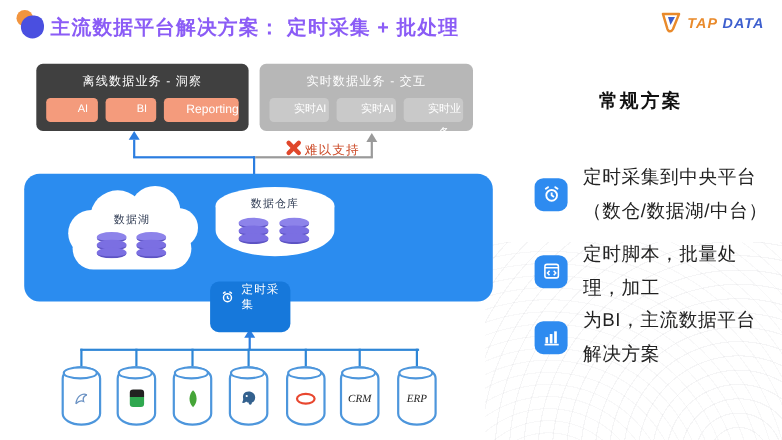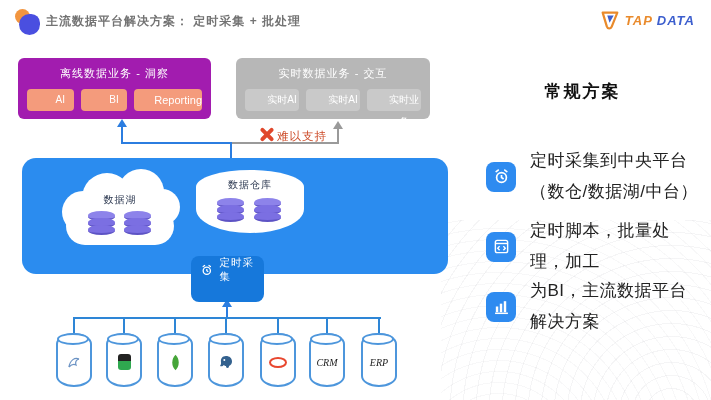--- a/index.html
+++ b/index.html
@@ -6,28 +6,28 @@
   html,body { background:#e8e8e8; }
   #slide {
     position:relative; width:711px; height:400px; background:#ffffff;
     overflow:hidden; font-family:"Liberation Sans","DejaVu Sans",sans-serif;
     margin:0 auto;
   }
   
   .logo-blob { position:absolute; left:14px; top:9px; width:28px; height:28px; }
   .logo-blob .orange { position:absolute; left:1px; top:0; width:15px; height:15px; background:#F2953F; border-radius:8px 8px 2px 8px; }
   .logo-blob .blue { position:absolute; left:5px; top:5px; width:21px; height:21px; background:#4A4FE0; border-radius:50% 42% 50% 50%; }
-  .page-title { position:absolute; left:46px; top:13px; font-size:12px; font-weight:bold; color:#737373; letter-spacing:1px; }
+  .page-title { position:absolute; left:46px; top:13px; font-size:18px; font-weight:bold; color:#8b5cf6; letter-spacing:1px; }
   .brand { position:absolute; right:16px; top:9px; display:flex; align-items:center; gap:4px; }
   .brand .word { font-size:13px; font-weight:bold; font-style:italic; letter-spacing:1px; }
   .brand .tap { color:#E98A2B; }
   .brand .data { color:#3D5FCE; }
   
   .topbox { position:absolute; top:58px; height:61px; border-radius:6px; }
-  .topbox.orange { left:18px; width:193px; background:#a21caf; }
+  .topbox.orange { left:33px; width:193px; background:#404040; }
   .topbox.gray { left:236px; width:194px; background:#B7B7B7; }
   .topbox .bxtitle { margin-top:8px; text-align:center; color:#fff; font-size:11px; letter-spacing:1px; }
   .chiprow { display:flex; gap:7px; padding:8px 9px 0 9px; }
   .chip { flex:1; height:22px; line-height:22px; border-radius:4px; text-align:center; color:#fff; font-size:10px;padding-left:20px; }
   .topbox.orange .chip { background:#F49B7C; }
   .topbox.gray .chip { background:#C9C9C9; }
   .chip.small { font-size:11px; }
   
   .ln { position:absolute; }
   .ln.blue { background:#2B7DE0; }

